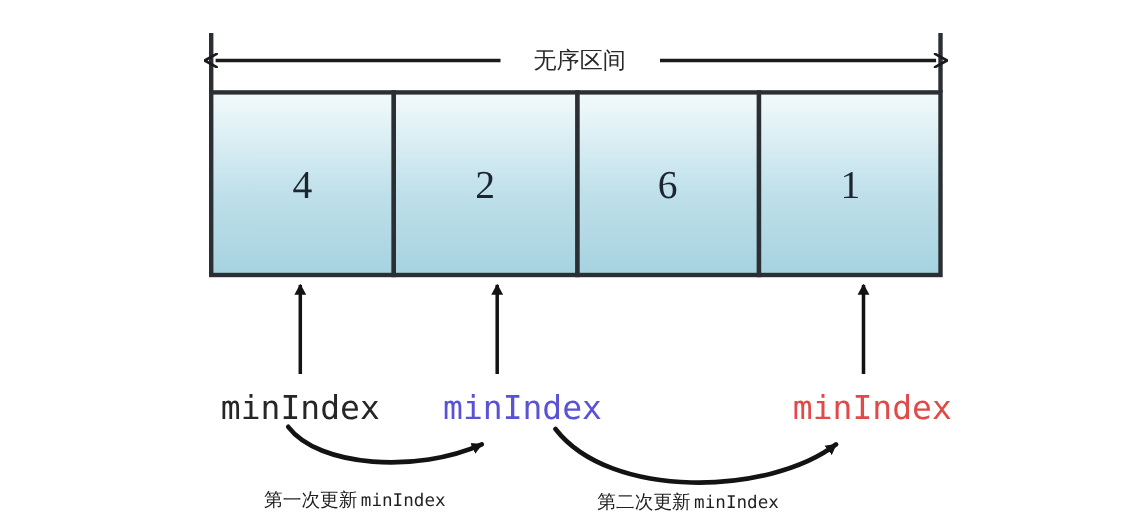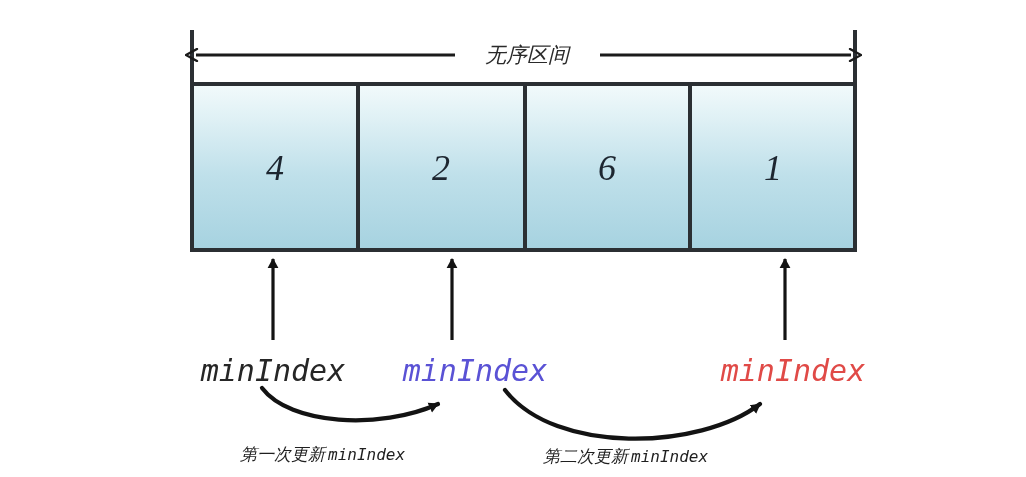--- a/index.html
+++ b/index.html
@@ -14,21 +14,20 @@
     position: relative;
     overflow: hidden;
     font-family: "Liberation Serif", "DejaVu Serif", serif;
   }
   #diagram-root {
     position: absolute;
     left: 0;
     top: 0;
     width: 1026px;
     height: 477px;
-    font-style: italic;
   }
   svg.canvas {
     position: absolute;
     left: 0;
     top: 0;
     width: 1026px;
     height: 477px;
     display: block;
   }
   .cell-value {

